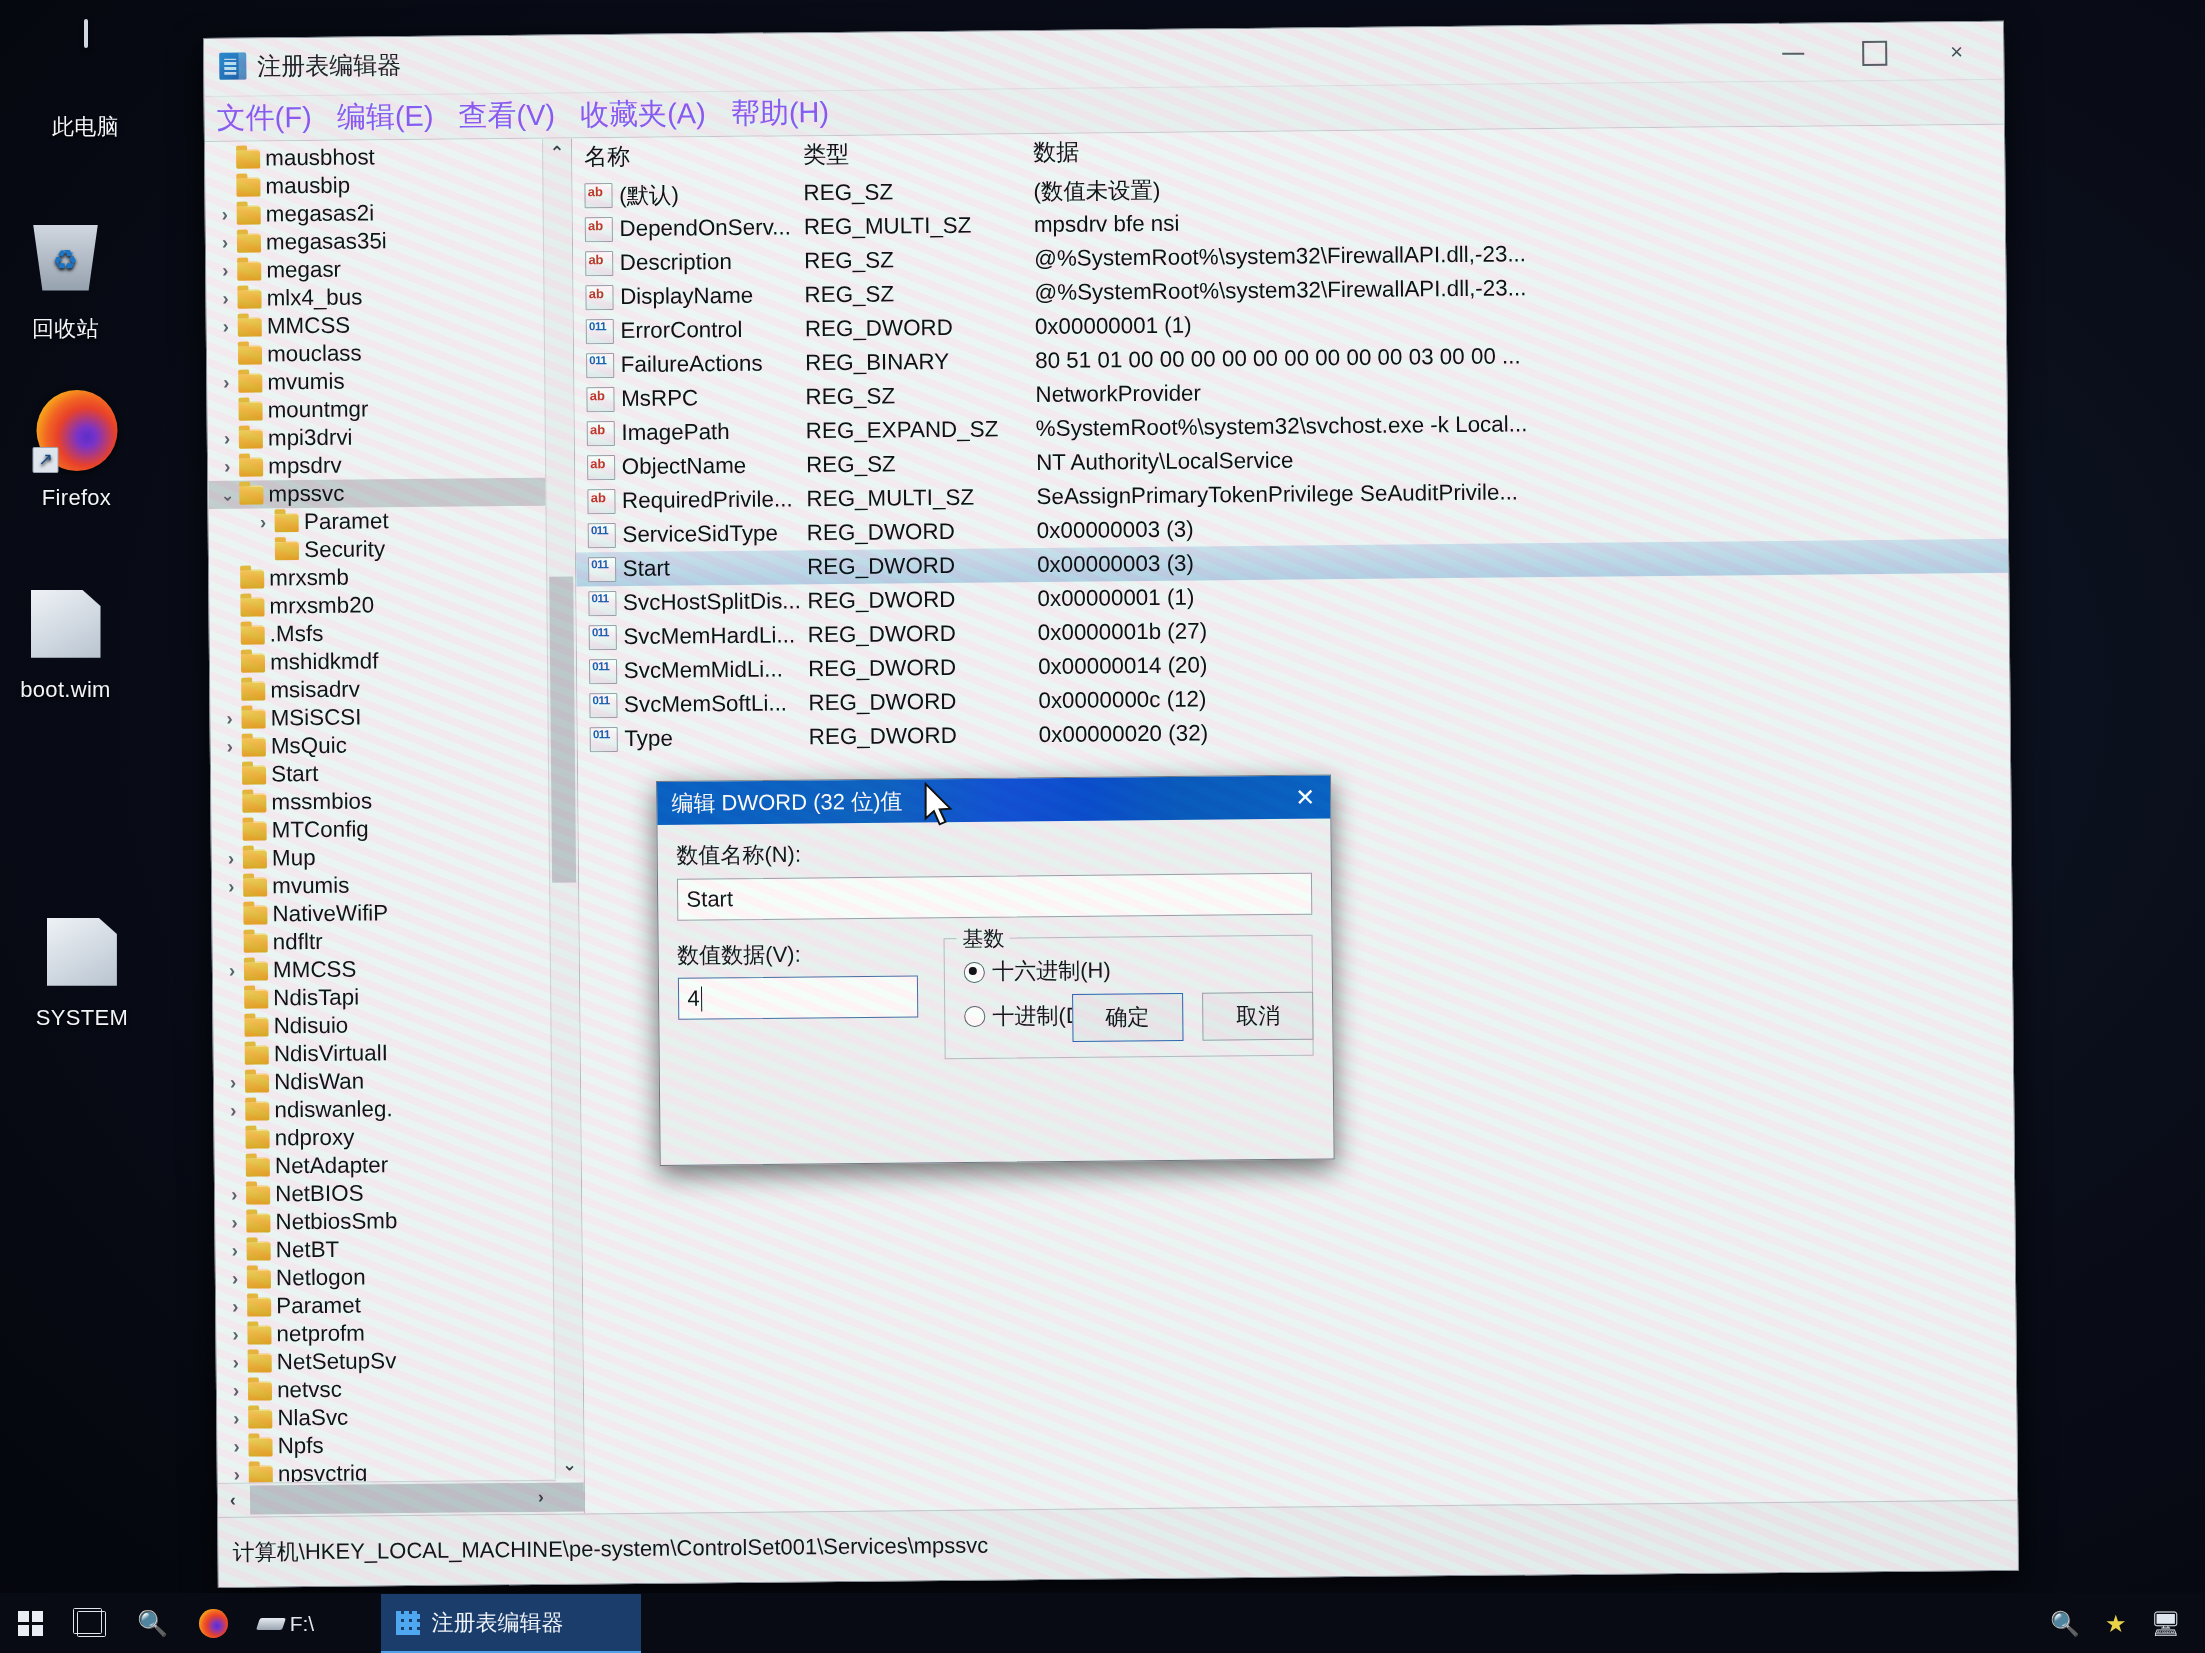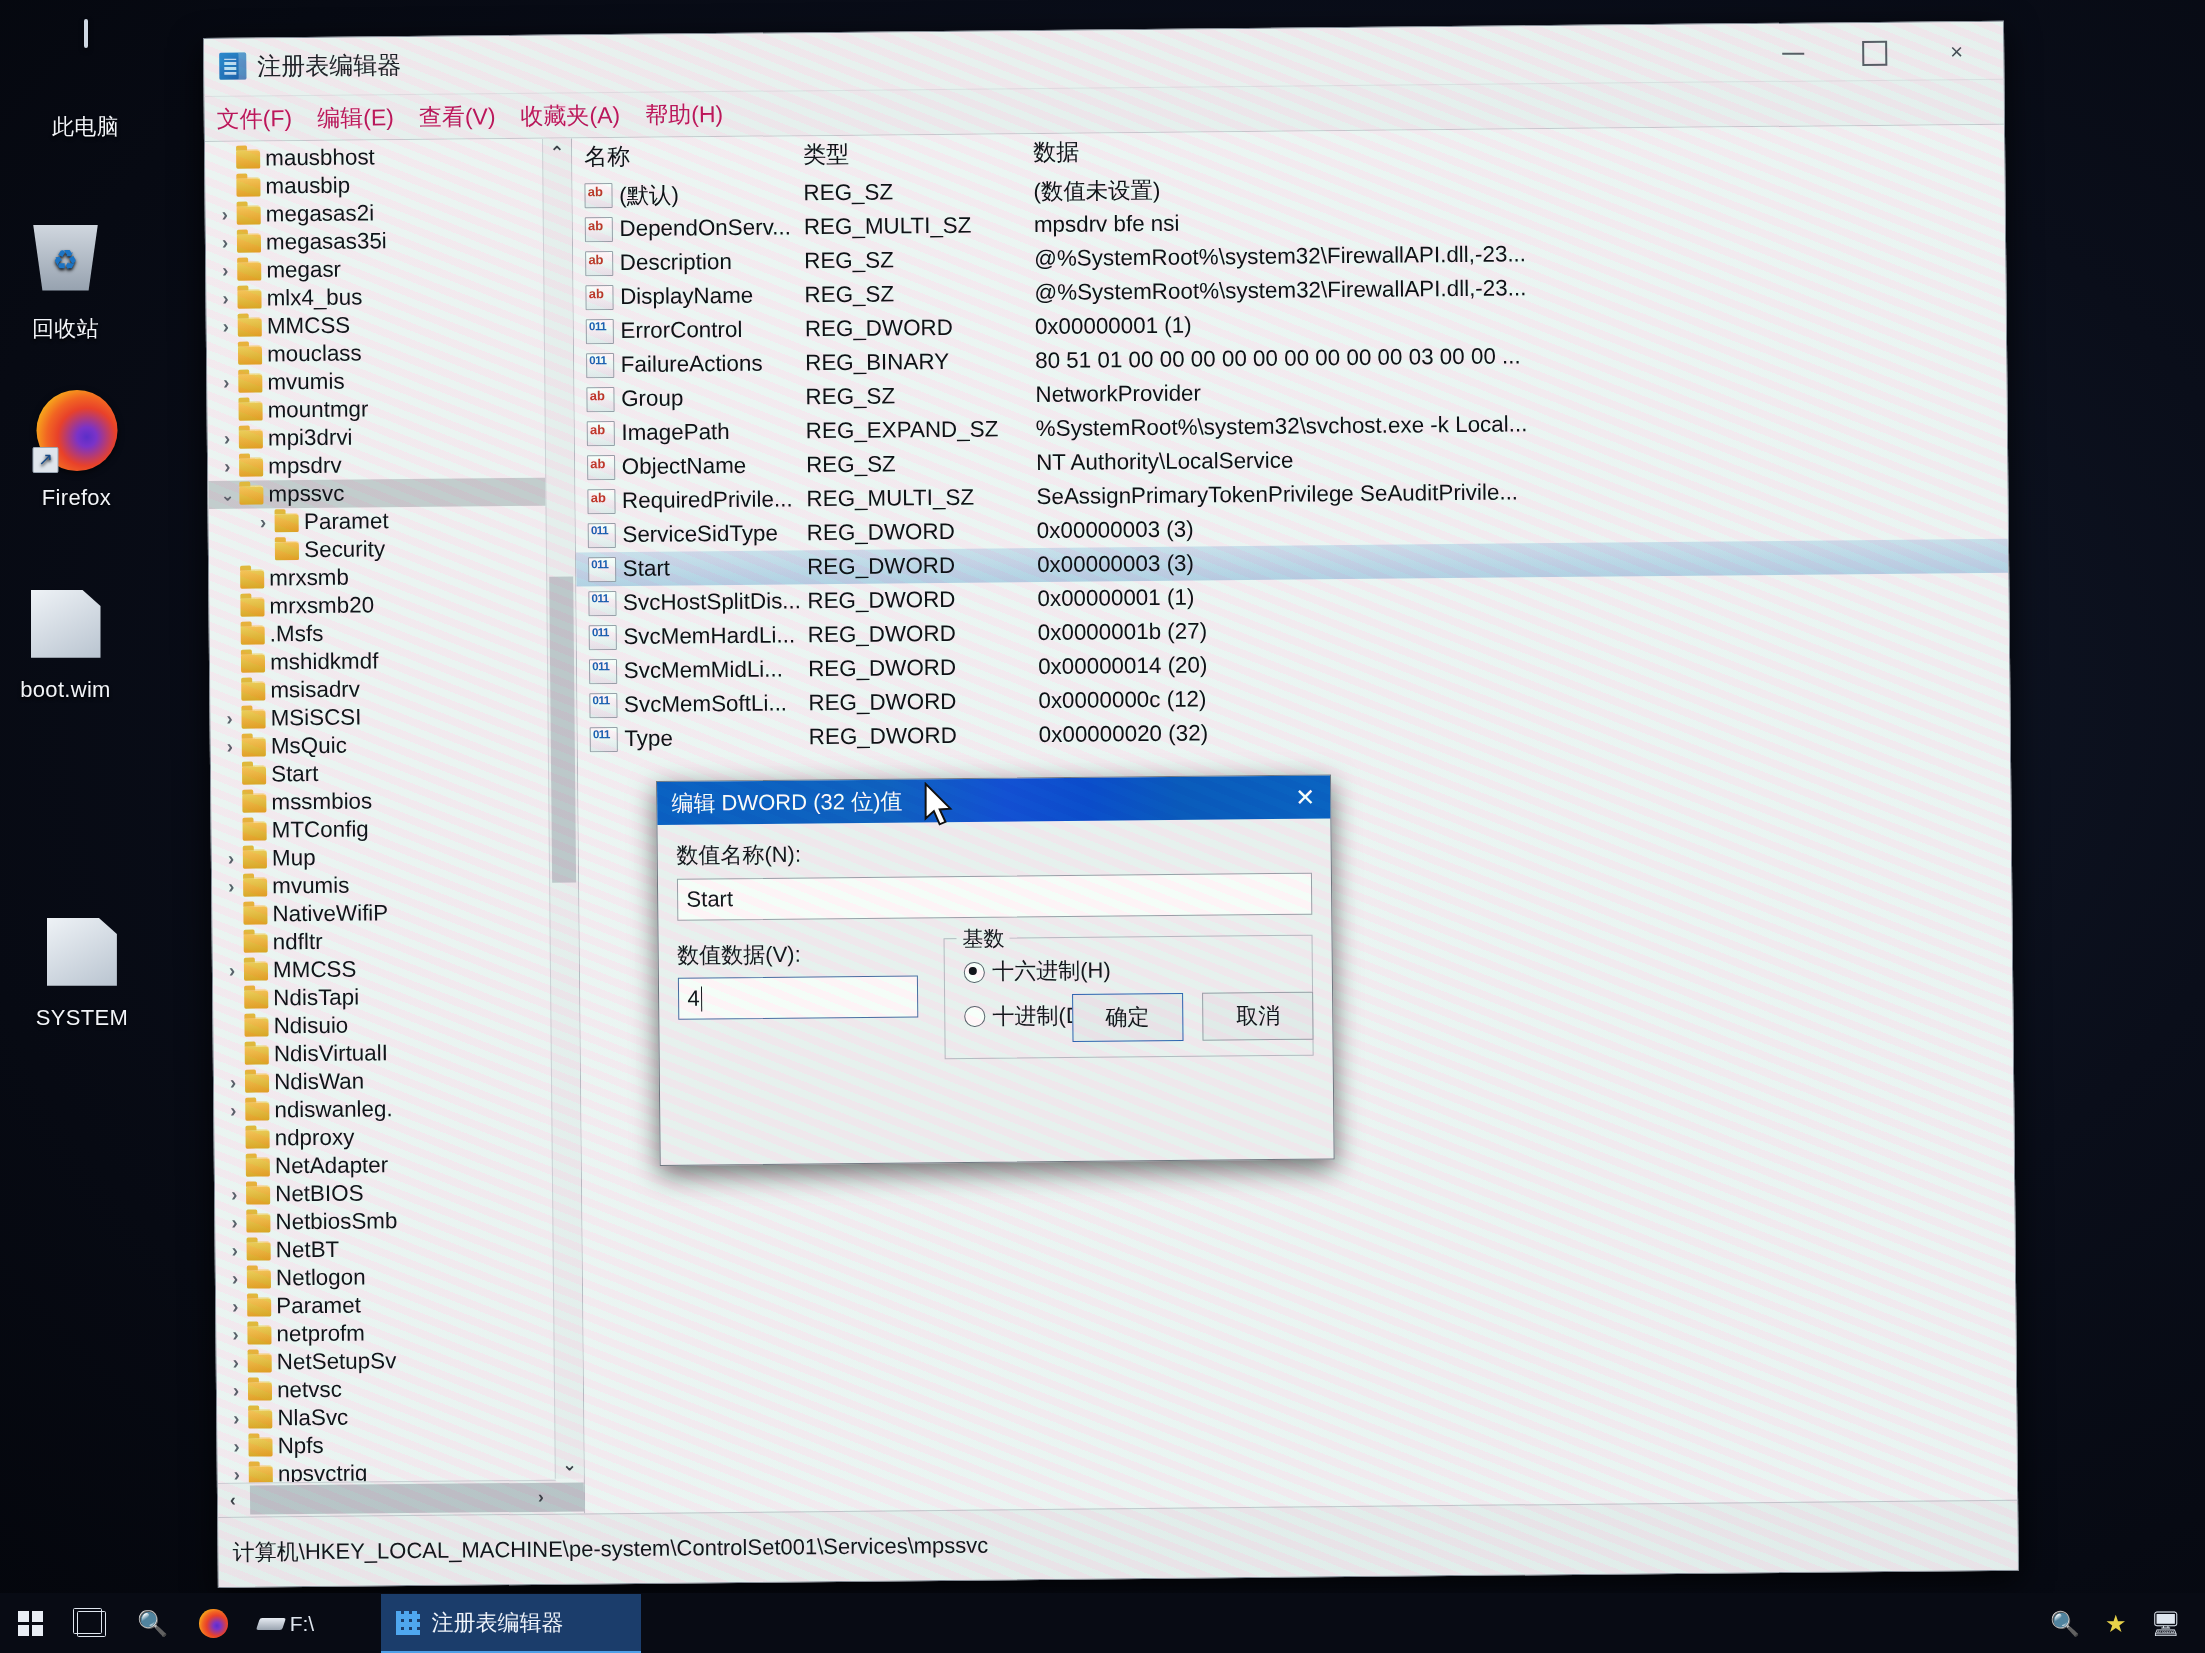--- a/index.html
+++ b/index.html
@@ -81,21 +81,21 @@
      background:repeating-linear-gradient(0deg,#bfe0f5 0 2.7px,transparent 2.7px 4.9px);}
   .title-txt{position:absolute;left:53px;top:12px;font-size:24px;color:#20242a;}
   .wbtns{position:absolute;right:5.5px;top:7.7px;display:flex;}
   .wbtn{width:82px;height:45px;display:flex;align-items:center;justify-content:center;
      color:#4a5058;font-size:22px;}
   .wbtn .mini{width:22px;height:2.2px;background:#5a6068;display:block;}
   .wbtn .maxi{width:21px;height:21px;border:2.2px solid #5a6068;display:block;}
 
   .menubar{height:44px;display:flex;align-items:center;padding-left:12px;
      border-bottom:1.1px solid #c8ccd2;background:#eef0f2;}
-  .menu-item{font-size:23px;color:#be185d;margin-right:25px;white-space:nowrap;}
+  .menu-item{font-size:29px;color:#8b5cf6;margin-right:25px;white-space:nowrap;}
 
   .body-split{position:absolute;left:0;right:0;top:103px;bottom:70px;display:flex;}
 
   
   .treepane{width:366px;position:relative;background:#f3f4f6;border-right:1.1px solid #b9bec6;overflow:hidden;}
   .tree-scroll{position:absolute;left:0;top:0;right:28.4px;bottom:35px;padding-top:3.3px;}
   .trow{height:28px;display:flex;align-items:center;font-size:22.4px;color:#11151a;white-space:nowrap;position:relative;}
   .trow .tw{width:18.6px;display:inline-block;text-align:center;color:#5b636d;font-size:18.6px;font-weight:bold;}
   .trow .tw.down{font-size:16.4px;}
   .fold{width:24px;height:18.6px;display:inline-block;margin:0 5.5px 0 2.2px;flex:none;
@@ -595,21 +595,21 @@
               <span>FailureActions</span>
             </span>
             <span class="t-cell">REG_BINARY</span>
             <span class="d-cell">80 51 01 00 00 00 00 00 00 00 00 00 03 00 00 ...</span>
           </div>
           <div class="lrow">
             <span class="n-cell">
               <span class="vicon ab">
                 <span>ab</span>
               </span>
-              <span>Group</span>
+              <span>MsRPC</span>
             </span>
             <span class="t-cell">REG_SZ</span>
             <span class="d-cell">NetworkProvider</span>
           </div>
           <div class="lrow">
             <span class="n-cell">
               <span class="vicon ab">
                 <span>ab</span>
               </span>
               <span>ImagePath</span>

